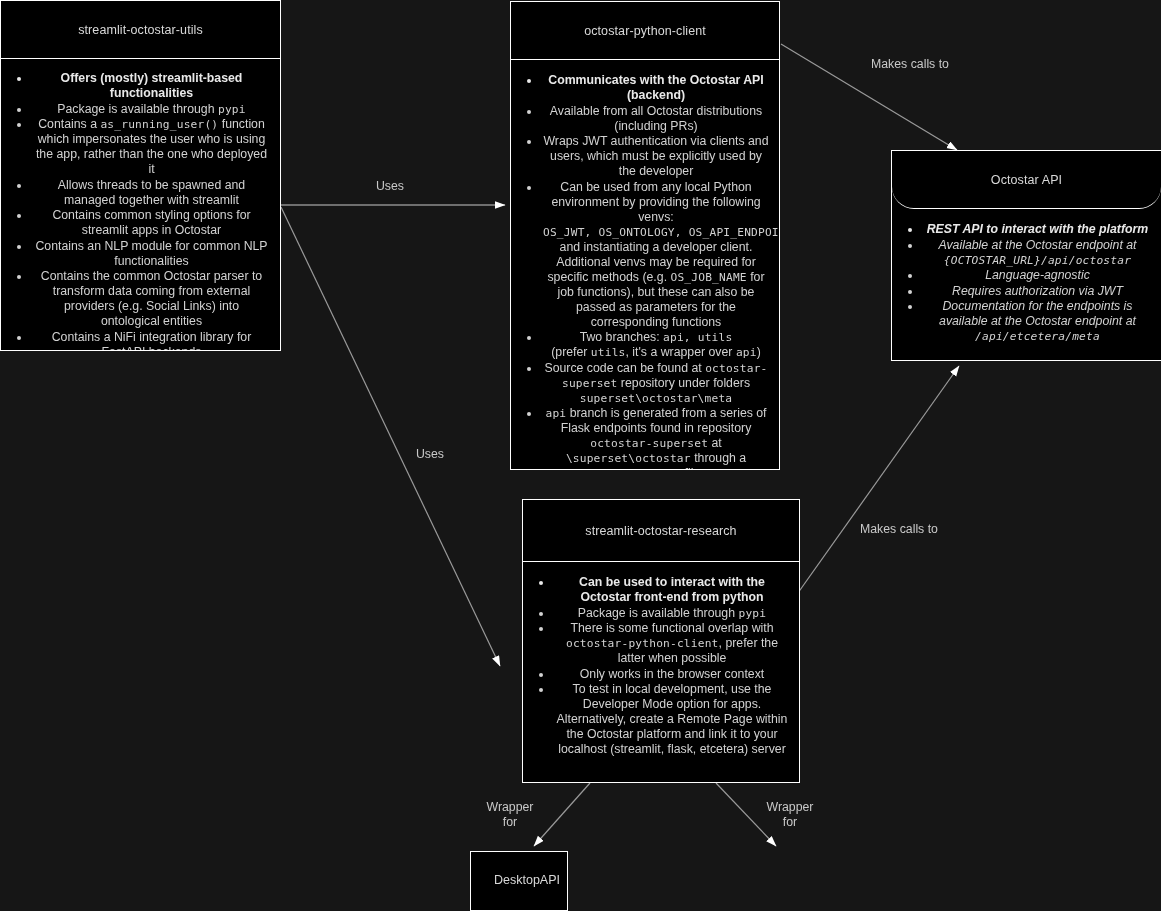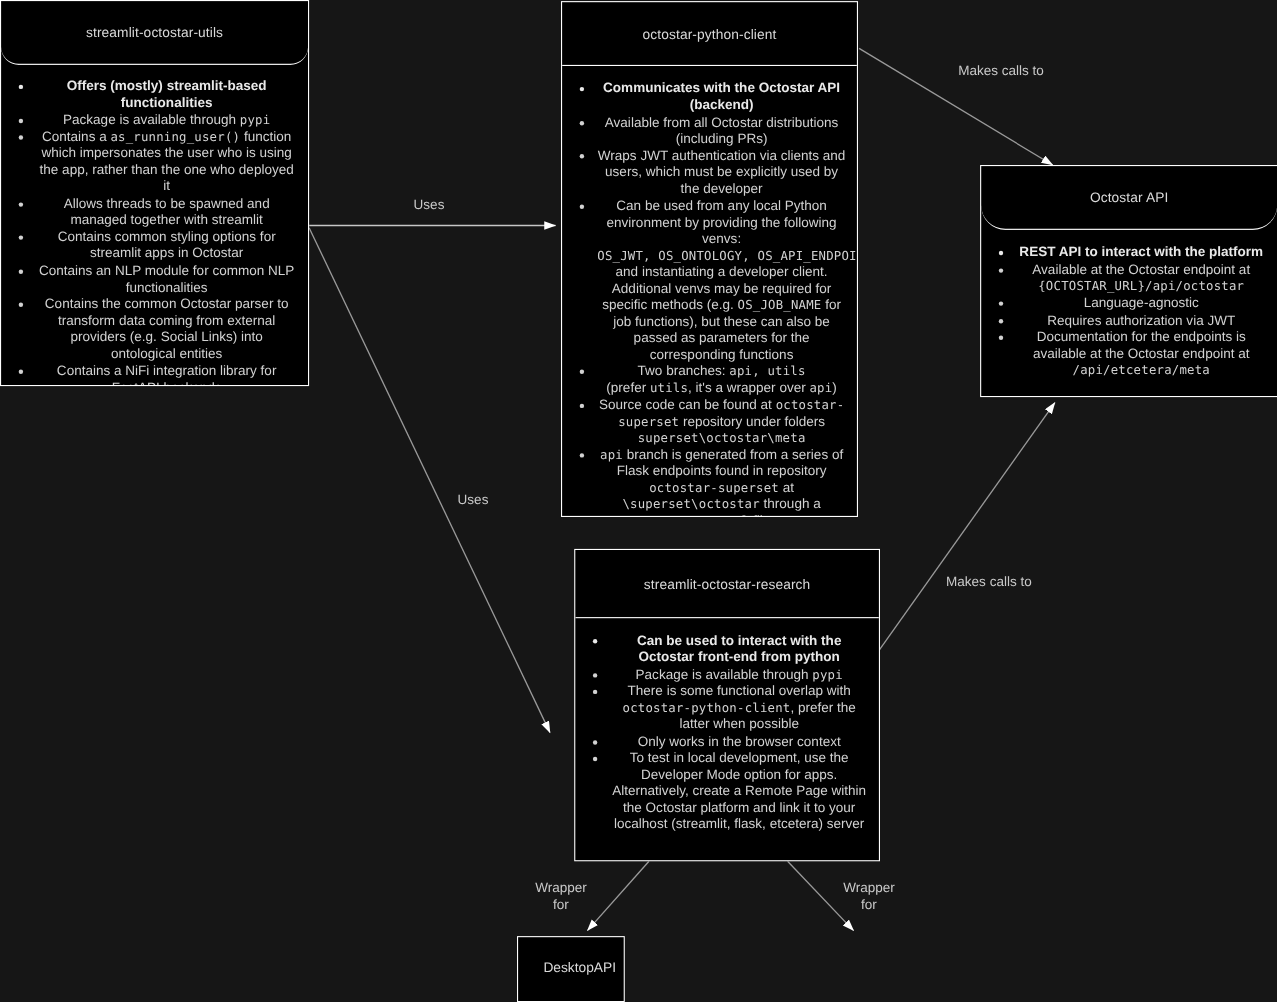--- a/index.html
+++ b/index.html
@@ -113,21 +113,21 @@
     <g>
       <line x1="590" y1="783" x2="534" y2="846" stroke="#9a9a9a" stroke-width="1.2" marker-end="url(#arrow)"></line>
     </g>
 
     <g>
       <line x1="716" y1="783" x2="776" y2="846" stroke="#9a9a9a" stroke-width="1.2" marker-end="url(#arrow)"></line>
     </g>
   </svg>
 
   <div class="node" style="left:0px; top:0px; width:281px; height:351px;">
-    <div class="node-header" style="height:58px;border-radius:16px;">streamlit-octostar-utils</div>
+    <div class="node-header" style="height:58px;">streamlit-octostar-utils</div>
     <div class="node-body">
       <ul>
         <li class="bold">Offers (mostly) streamlit-based functionalities</li>
         <li>Package is available through <code class="mono">pypi</code></li>
         <li>Contains a <code class="mono">as_running_user()</code> function which impersonates the user who is using the app, rather than the one who deployed it</li>
         <li>Allows threads to be spawned and managed together with streamlit</li>
         <li>Contains common styling options for streamlit apps in Octostar</li>
         <li>Contains an NLP module for common NLP functionalities</li>
         <li>Contains the common Octostar parser to transform data coming from external providers (e.g. Social Links) into ontological entities</li>
         <li>Contains a NiFi integration library for FastAPI backends</li>
@@ -145,21 +145,21 @@
         <li>Can be used from any local Python environment by providing the following venvs: <code class="mono">OS_JWT,&nbsp;OS_ONTOLOGY,&nbsp;OS_API_ENDPOINT</code>. and instantiating a developer client. Additional venvs may be required for specific methods (e.g. <code class="mono">OS_JOB_NAME</code> for job functions), but these can also be passed as parameters for the corresponding functions</li>
         <li>Two branches: <code class="mono">api,&nbsp;utils</code><br>(prefer <code class="mono">utils</code>, it's a wrapper over <code class="mono">api</code>)</li>
         <li>Source code can be found at <code class="mono">octostar-superset</code> repository under folders <code class="mono">superset\octostar\meta</code></li>
         <li><code class="mono">api</code> branch is generated from a series of Flask endpoints found in repository <code class="mono">octostar-superset</code> at <code class="mono">\superset\octostar</code> through a <code class="mono">specs.yaml</code> file</li>
       </ul>
     </div>
   </div>
 
   <div class="node" style="left:891px; top:150px; width:271px; height:211px;">
     <div class="node-header" style="height:58px;border-radius:22px;">Octostar API</div>
-    <div class="node-body" style="padding-top:13px;">
+    <div class="node-body" style="padding-top:13px;font-style:italic;">
       <ul>
         <li class="bold">REST API to interact with the platform</li>
         <li>Available at the Octostar endpoint at <code class="mono">{OCTOSTAR_URL}/api/octostar</code></li>
         <li>Language-agnostic</li>
         <li>Requires authorization via JWT</li>
         <li>Documentation for the endpoints is available at the Octostar endpoint at <code class="mono">/api/etcetera/meta</code></li>
       </ul>
     </div>
   </div>
 

